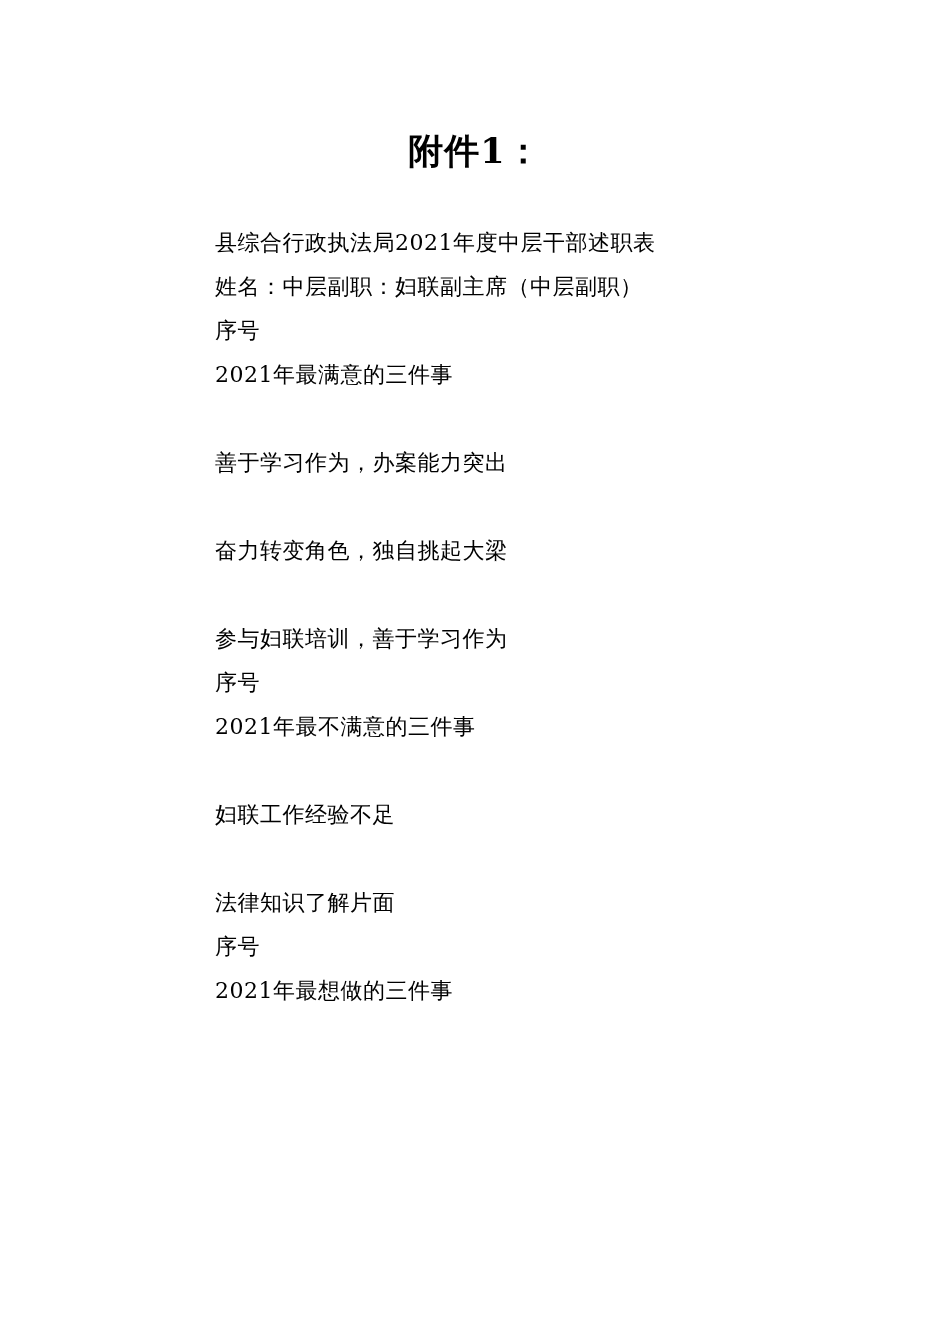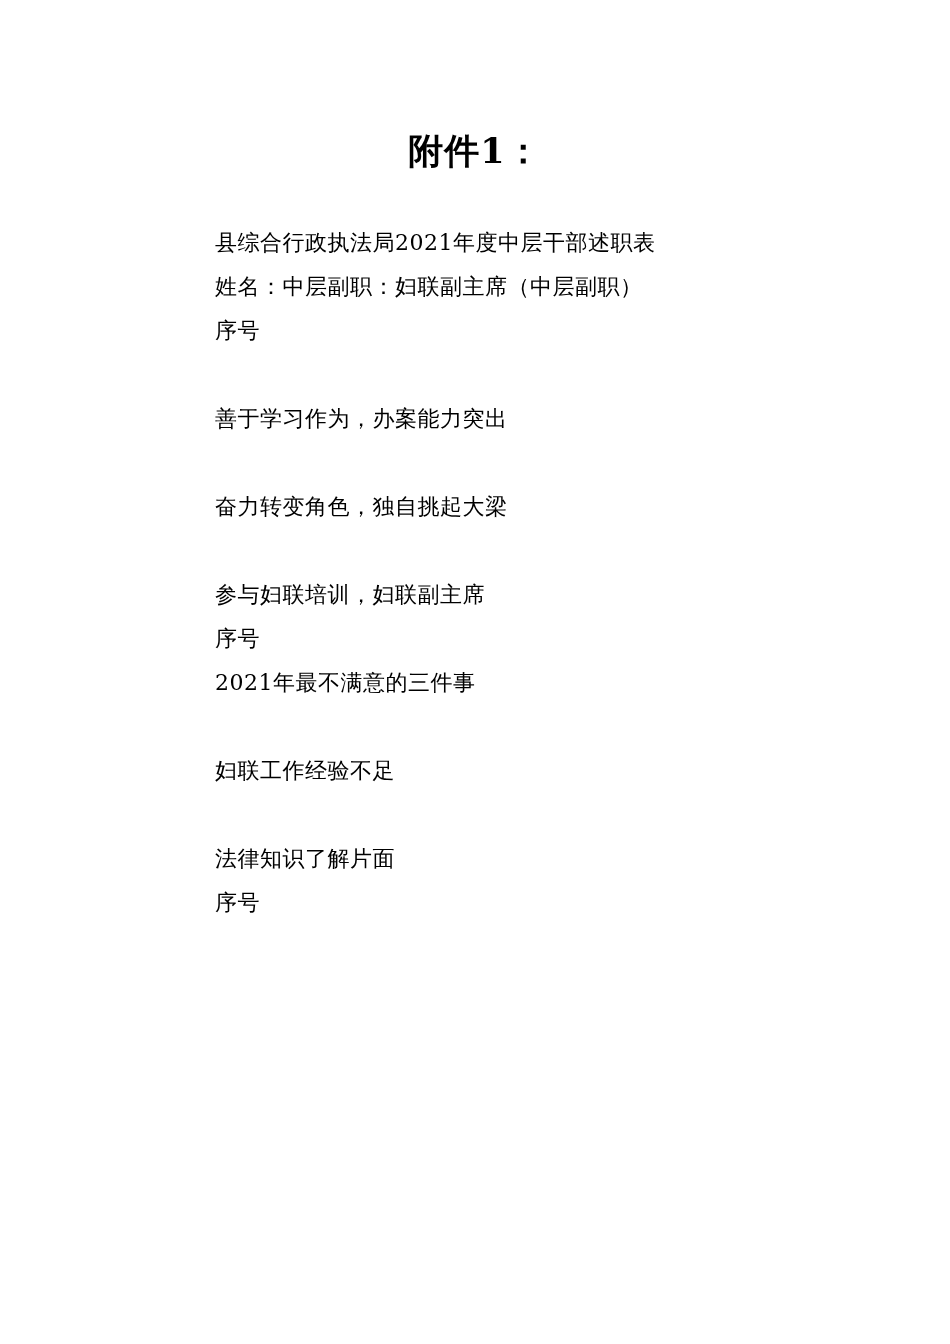--- a/index.html
+++ b/index.html
@@ -48,22 +48,24 @@
 </style>
 </head>
 <body>
 
 <div class="page">
   <h1 class="doc-title">附件1：</h1>
   <div class="body-block">
     <div class="line">县综合行政执法局2021年度中层干部述职表</div>
     <div class="line">姓名：中层副职：妇联副主席（中层副职）</div>
     <div class="line">序号</div>
+    <div class="line">2021年最满意的三件事</div>
     <div class="line spaced">善于学习作为，办案能力突出</div>
     <div class="line spaced">奋力转变角色，独自挑起大梁</div>
-    <div class="line spaced">参与妇联培训，妇联副主席</div>
+    <div class="line spaced">参与妇联培训，善于学习作为</div>
     <div class="line">序号</div>
     <div class="line">2021年最不满意的三件事</div>
     <div class="line spaced">妇联工作经验不足</div>
     <div class="line spaced">法律知识了解片面</div>
     <div class="line">序号</div>
+    <div class="line">2021年最想做的三件事</div>
   </div>
 </div>
 
 </body></html>

